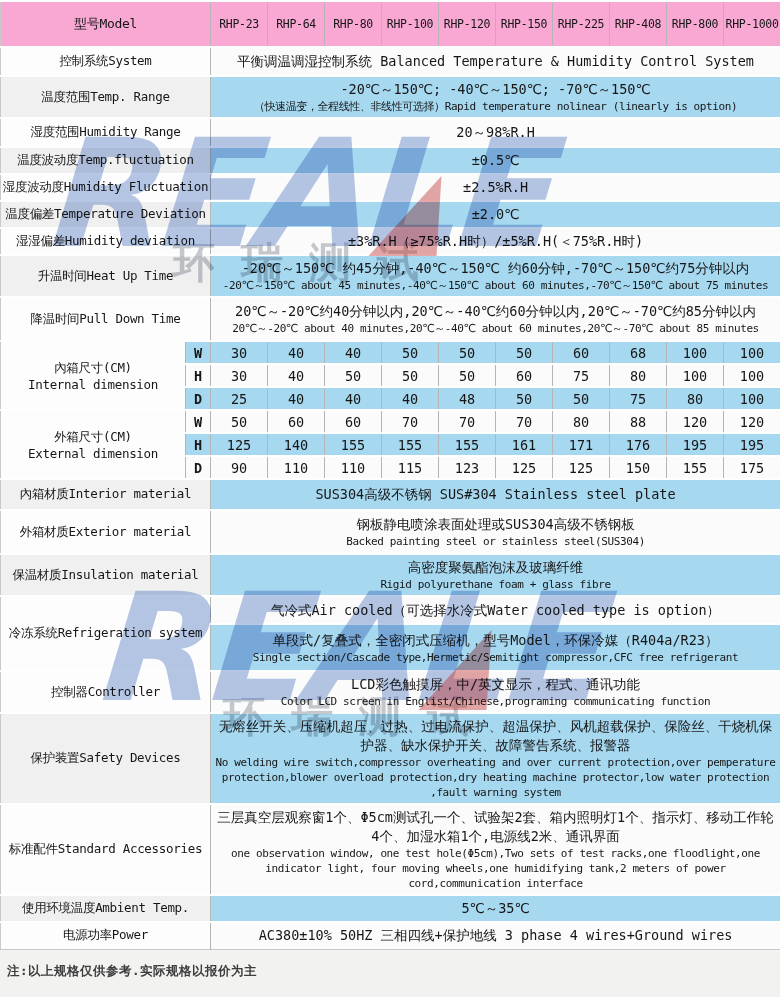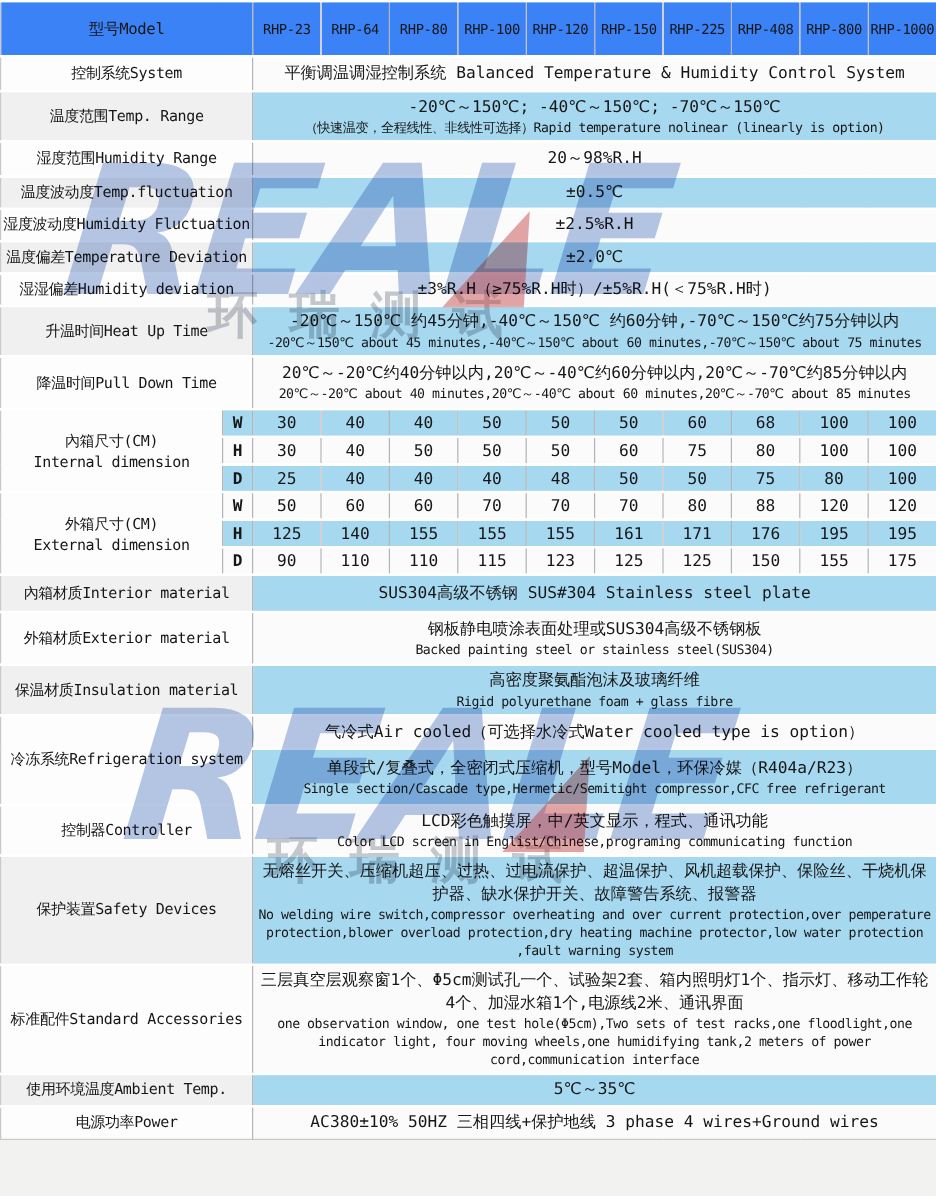--- a/index.html
+++ b/index.html
@@ -25,21 +25,21 @@
   th, td {
     border-left:1px solid #b5b5b5;
     border-top:2px solid #ffffff;
     text-align:center;
     vertical-align:middle;
     overflow:hidden;
   }
   th:first-child, td.first { border-left:none; }
   thead th {
     height:46px;
-    background:#3b82f6;
+    background:#f9a8d4;
     font-weight:normal;
     font-size:11.5px;
     letter-spacing:-0.3px;
     white-space:nowrap;
     border-bottom:1px solid #bdbdbd;
   }
   thead th.model-label { font-size:13px; }
   td.lab {
     font-size:12.5px;
     letter-spacing:-0.3px;
@@ -354,13 +354,14 @@
         </tr>
         <tr style="height: 27px;">
           <td class="lab first" colspan="2">电源功率Power</td>
           <td class="val v-white" colspan="10">
             <div class="cn">AC380±10% 50HZ 三相四线+保护地线 3 phase 4 wires+Ground wires</div>
           </td>
         </tr>
       </tbody>
   </table>
 
+  <div class="footer-note">注:以上规格仅供参考.实际规格以报价为主</div>
 </div>
 
 </body></html>

